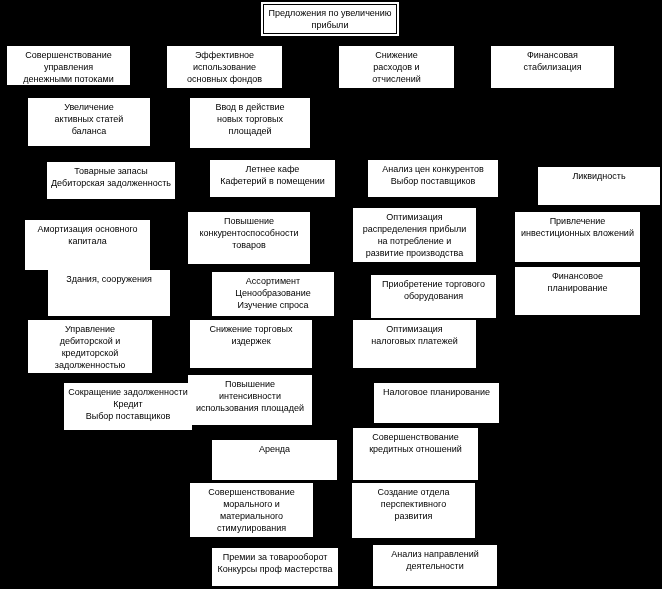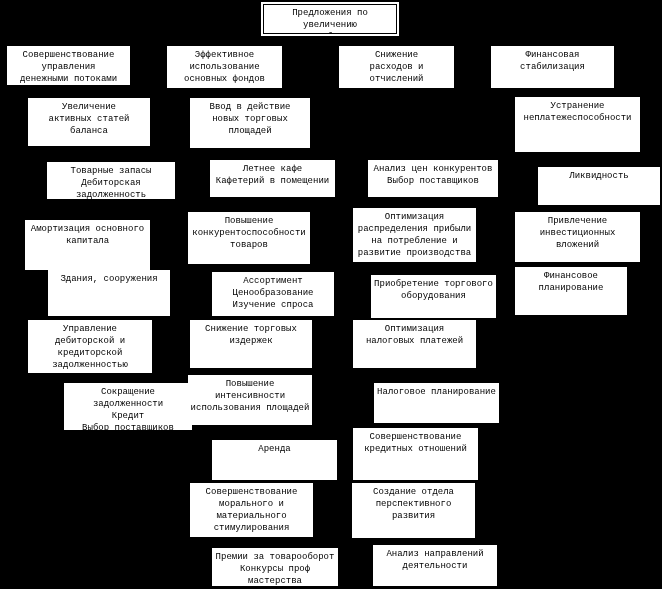--- a/index.html
+++ b/index.html
@@ -3,21 +3,21 @@
 <meta charset="utf-8">
 <style>
   html,body{margin:0;padding:0;background:#000;}
   .stage{
     position:relative;width:662px;height:589px;background:#000;
     font-family:"Liberation Sans",sans-serif;overflow:hidden;
   }
   .box{
     position:absolute;background:#fff;color:#000;
     font-size:9px;line-height:12px;text-align:center;
-    white-space:pre-line;padding:3px 2px 0 2px;box-sizing:border-box;font-family:Liberation Mono, monospace;
+    white-space:pre-line;padding:3px 2px 0 2px;box-sizing:border-box;
   }
   .title-box{
     border:1px solid #000;outline:2px solid #fff;padding-top:2px;
   }
 </style>
 </head>
 <body>
 
 <div class="stage">
 
@@ -87,21 +87,19 @@
   <div class="box" style="left:353px;top:428px;width:125px;height:52px">Совершенствование
 кредитных отношений</div>
   <div class="box" style="left:373px;top:545px;width:124px;height:41px">Анализ направлений
 деятельности</div>
   <div class="box" style="left:352px;top:483px;width:123px;height:55px">Создание отдела
 перспективного
 развития</div>
 
   <div class="box" style="left:491px;top:46px;width:123px;height:42px">Финансовая
 стабилизация</div>
-  <div class="box" style="left:515px;top:97px;width:125px;height:55px">Устранение
-неплатежеспособности</div>
   <div class="box" style="left:538px;top:167px;width:122px;height:38px">Ликвидность</div>
   <div class="box" style="left:515px;top:212px;width:125px;height:50px">Привлечение
 инвестиционных вложений</div>
-  <div class="box" style="left:515px;top:267px;width:112px;height:48px">Финансовое
+  <div class="box" style="left:515px;top:267px;width:125px;height:48px">Финансовое
 планирование</div>
 
 </div>
 
 </body></html>

